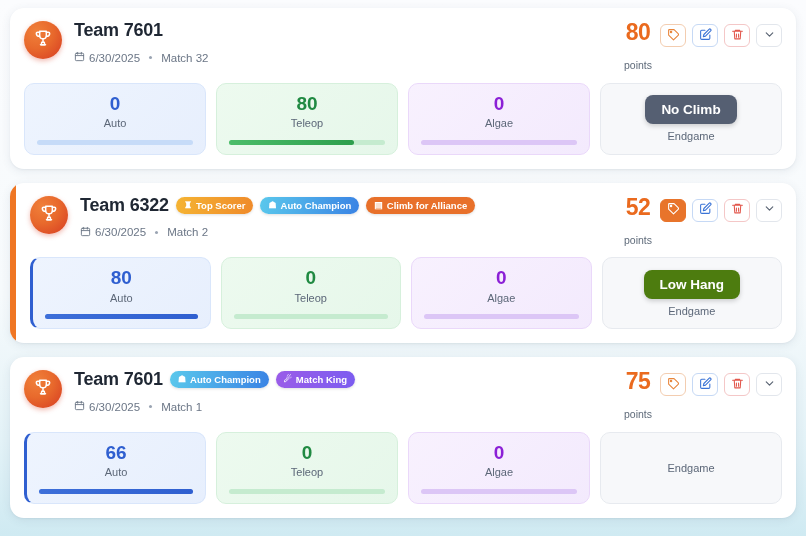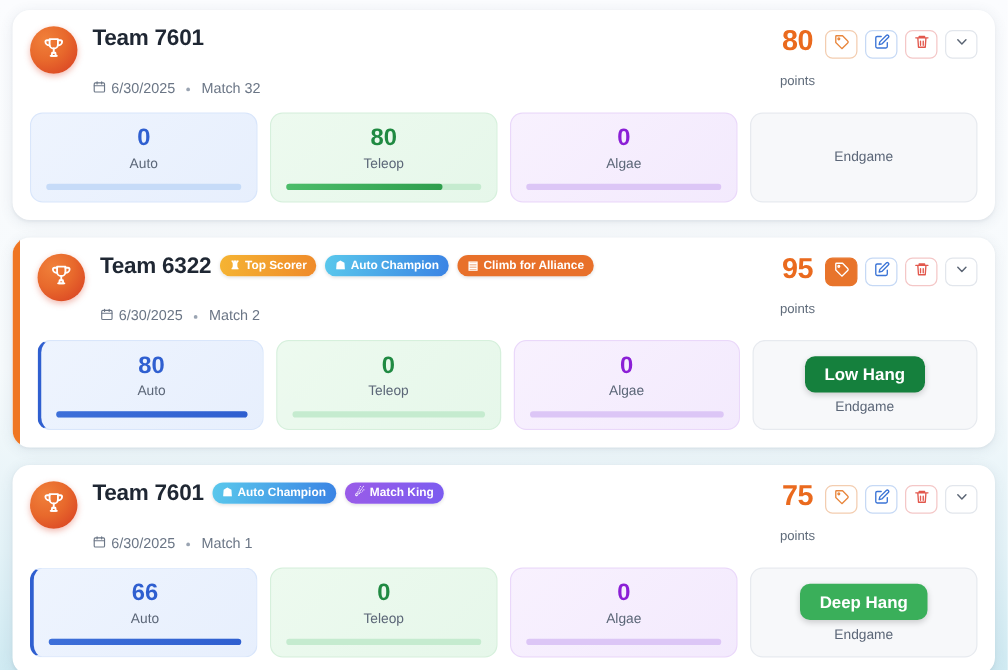--- a/index.html
+++ b/index.html
@@ -47,21 +47,21 @@
     box-shadow: 0 1px 3px rgba(0,0,0,.13);
   }
   .badge .bico { font-size: 9px; line-height: 1; }
   .badge.top-scorer   { background: linear-gradient(100deg,#f5b433,#ef8a2a); }
   .badge.auto-champ   { background: linear-gradient(100deg,#5ac8ec,#3a83e4); }
   .badge.tagged       { background: #e8702a; }
   .badge.climb-king   { background: linear-gradient(100deg,#9a5ce8,#7b5cf0); }
 
   .meta-row {
     display: flex; align-items: center; gap: 9px;
-    font-size: 11.5px; color: #6b7686; margin-top: 23px;
+    font-size: 11.5px; color: #6b7686; margin-top: 10px;
   }
   .meta-row .cal { display: inline-flex; align-items: center; gap: 4px; }
   .meta-row svg { width: 11px; height: 11px; }
   .dot { width: 3px; height: 3px; border-radius: 50%; background: #9aa4b2; display:inline-block; }
 
   
   .head-right { display: flex; align-items: flex-start; gap: 8px; flex: 0 0 auto; }
   .points-block { text-align: center; line-height: 1; padding-top: 1px; }
   .points-value { font-size: 23px; font-weight: 700; color: #ea6a1e; letter-spacing: -.5px; }
   .points-label { font-size: 10.5px; color: #5f6b7a; margin-top: 16px; }
@@ -117,21 +117,21 @@
   .stat.endgame {
     background: #f7f8fa; border: 1px solid #e7eaef;
     justify-content: center; gap: 6px; padding-bottom: 10px;
   }
   .endgame-pill {
     font-size: 13.5px; font-weight: 700; color: #ffffff;
     padding: 7px 16px; border-radius: 8px; white-space: nowrap;
     box-shadow: 0 2px 5px rgba(0,0,0,.18);
   }
   .endgame-pill.no-climb  { background: #555f72; }
-  .endgame-pill.low-hang  { background: #15803d; }
+  .endgame-pill.low-hang  { background: #4d7c0f; }
   .endgame-pill.deep-hang { background: #3aaf5a; }
   .endgame-label { font-size: 11px; color: #5c6778; }
 </style>
 </head>
 <body>
 
 <div class="page">
     <div class="match-card">
       <div class="card-head">
         <div class="avatar">
@@ -208,20 +208,21 @@
           </div>
         </div>
         <div class="stat algae">
           <div class="sval">0</div>
           <div class="slab">Algae</div>
           <div class="bar">
             <div class="fill" style="width:0%"></div>
           </div>
         </div>
         <div class="stat endgame">
+          <div class="endgame-pill no-climb">No Climb</div>
           <div class="endgame-label">Endgame</div>
         </div>
       </div>
     </div>
     <div class="match-card accented">
       <div class="accent-bar"></div>
       <div class="card-head">
         <div class="avatar">
           <span><svg viewBox="0 0 24 24" fill="none" stroke="#fff" stroke-width="1.8" stroke-linecap="round" stroke-linejoin="round">
               <path d="M8 4h8v5a4 4 0 0 1-8 0V4z"></path>
@@ -255,21 +256,21 @@
                   <path d="M3 10h18M8 3v4M16 3v4"></path>
                 </svg></span>
               <span>6/30/2025</span>
             </span>
             <span class="dot"></span>
             <span>Match 2</span>
           </div>
         </div>
         <div class="head-right">
           <div class="points-block">
-            <div class="points-value">95</div>
+            <div class="points-value">52</div>
             <div class="points-label">points</div>
           </div>
           <div class="actions">
             <div class="act-btn act-tag active">
               <span><svg viewBox="0 0 24 24" fill="none" stroke-width="2" stroke-linecap="round" stroke-linejoin="round">
                   <path d="M20.6 13.6 12 22l-9-9V4a1 1 0 0 1 1-1h9l7.6 7.6a2 2 0 0 1 0 3z"></path>
                   <circle cx="7.5" cy="7.5" r="1.3"></circle>
                 </svg></span>
             </div>
             <div class="act-btn act-edit">
@@ -404,18 +405,17 @@
           </div>
         </div>
         <div class="stat algae">
           <div class="sval">0</div>
           <div class="slab">Algae</div>
           <div class="bar">
             <div class="fill" style="width:0%"></div>
           </div>
         </div>
         <div class="stat endgame">
-          <div class="endgame-pill deep-hang">Deep Hang</div>
           <div class="endgame-label">Endgame</div>
         </div>
       </div>
     </div>
   </div>
 
 </body></html>

